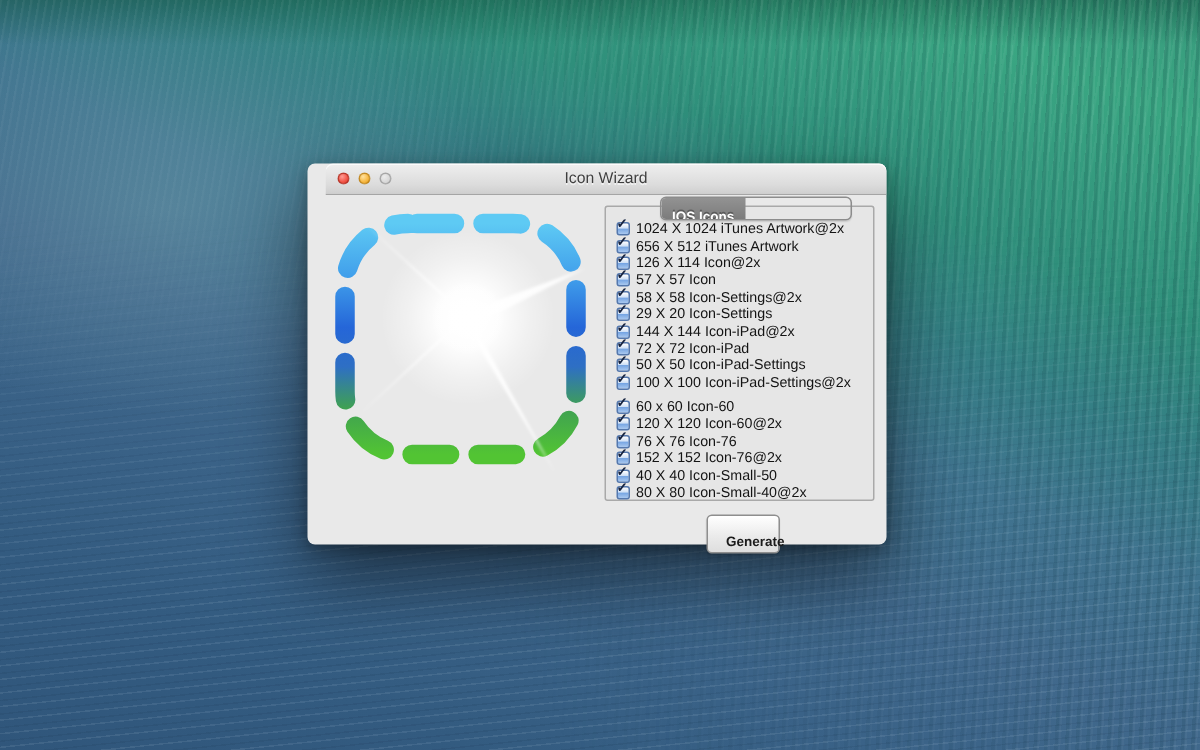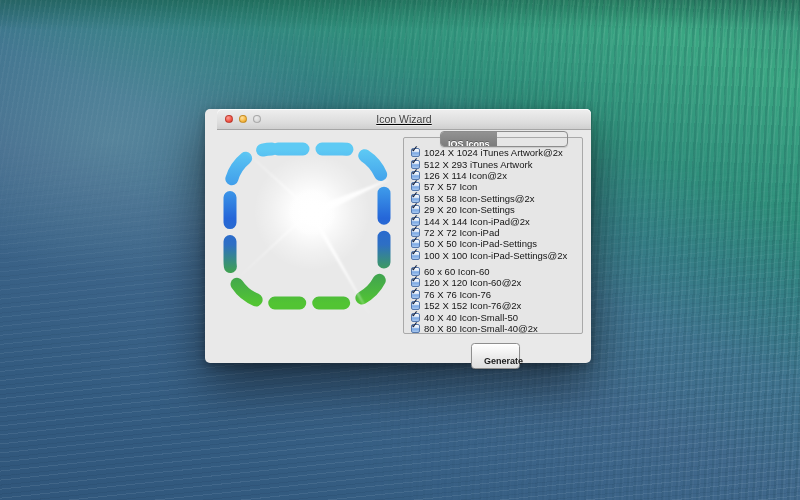--- a/index.html
+++ b/index.html
@@ -27,21 +27,21 @@
     -webkit-mask-image:linear-gradient(to top, #000 20%, rgba(0,0,0,.6) 45%, transparent 72%);
     mask-image:linear-gradient(to top, #000 20%, rgba(0,0,0,.6) 45%, transparent 72%);}
 
   
   .window{position:absolute;left:205px;top:109px;width:386px;height:254px;
     border-radius:5px;background:#e9e9e9;
     box-shadow:0 22px 50px rgba(0,0,0,.50), 0 3px 10px rgba(0,0,0,.30);}
   .titlebar{position:absolute;left:12px;top:0;right:0;height:20px;
     border-radius:5px 5px 0 0;border-bottom:1px solid #a5a5a5;
     background:linear-gradient(#efefef,#dcdcdc 70%,#cfcfcf);
-    box-shadow:inset 0 1px 0 rgba(255,255,255,.75);text-decoration:underline;}
+    box-shadow:inset 0 1px 0 rgba(255,255,255,.75);}
   .title{line-height:20px;text-align:center;font-size:10.5px;color:#3e3e3e;
     text-shadow:0 1px 0 rgba(255,255,255,.6);}
   .lights{position:absolute;left:8px;top:6px;display:flex;gap:6px;}
   .light{width:8px;height:8px;border-radius:50%;box-sizing:border-box;}
   .light.close{background:radial-gradient(circle at 35% 30%, #ff9d96, #f25648 60%, #d8382b);
     border:1px solid rgba(150,40,30,.55);}
   .light.min{background:radial-gradient(circle at 35% 30%, #ffe2a0, #f7b843 60%, #e09a18);
     border:1px solid rgba(160,110,20,.55);}
   .light.zoom{background:radial-gradient(circle at 35% 30%, #ececec, #cdcdcd);
     border:1px solid rgba(120,120,120,.5);}
@@ -150,21 +150,21 @@
               <span class="checkbox checked">
                 <span class="check">✓</span>
               </span>
               <span class="row-label">1024 X 1024 iTunes Artwork@2x</span>
             </div>
 
             <div class="row">
               <span class="checkbox checked">
                 <span class="check">✓</span>
               </span>
-              <span class="row-label">512 X 293 iTunes Artwork</span>
+              <span class="row-label">656 X 512 iTunes Artwork</span>
             </div>
 
             <div class="row">
               <span class="checkbox checked">
                 <span class="check">✓</span>
               </span>
               <span class="row-label">126 X 114 Icon@2x</span>
             </div>
 
             <div class="row">

